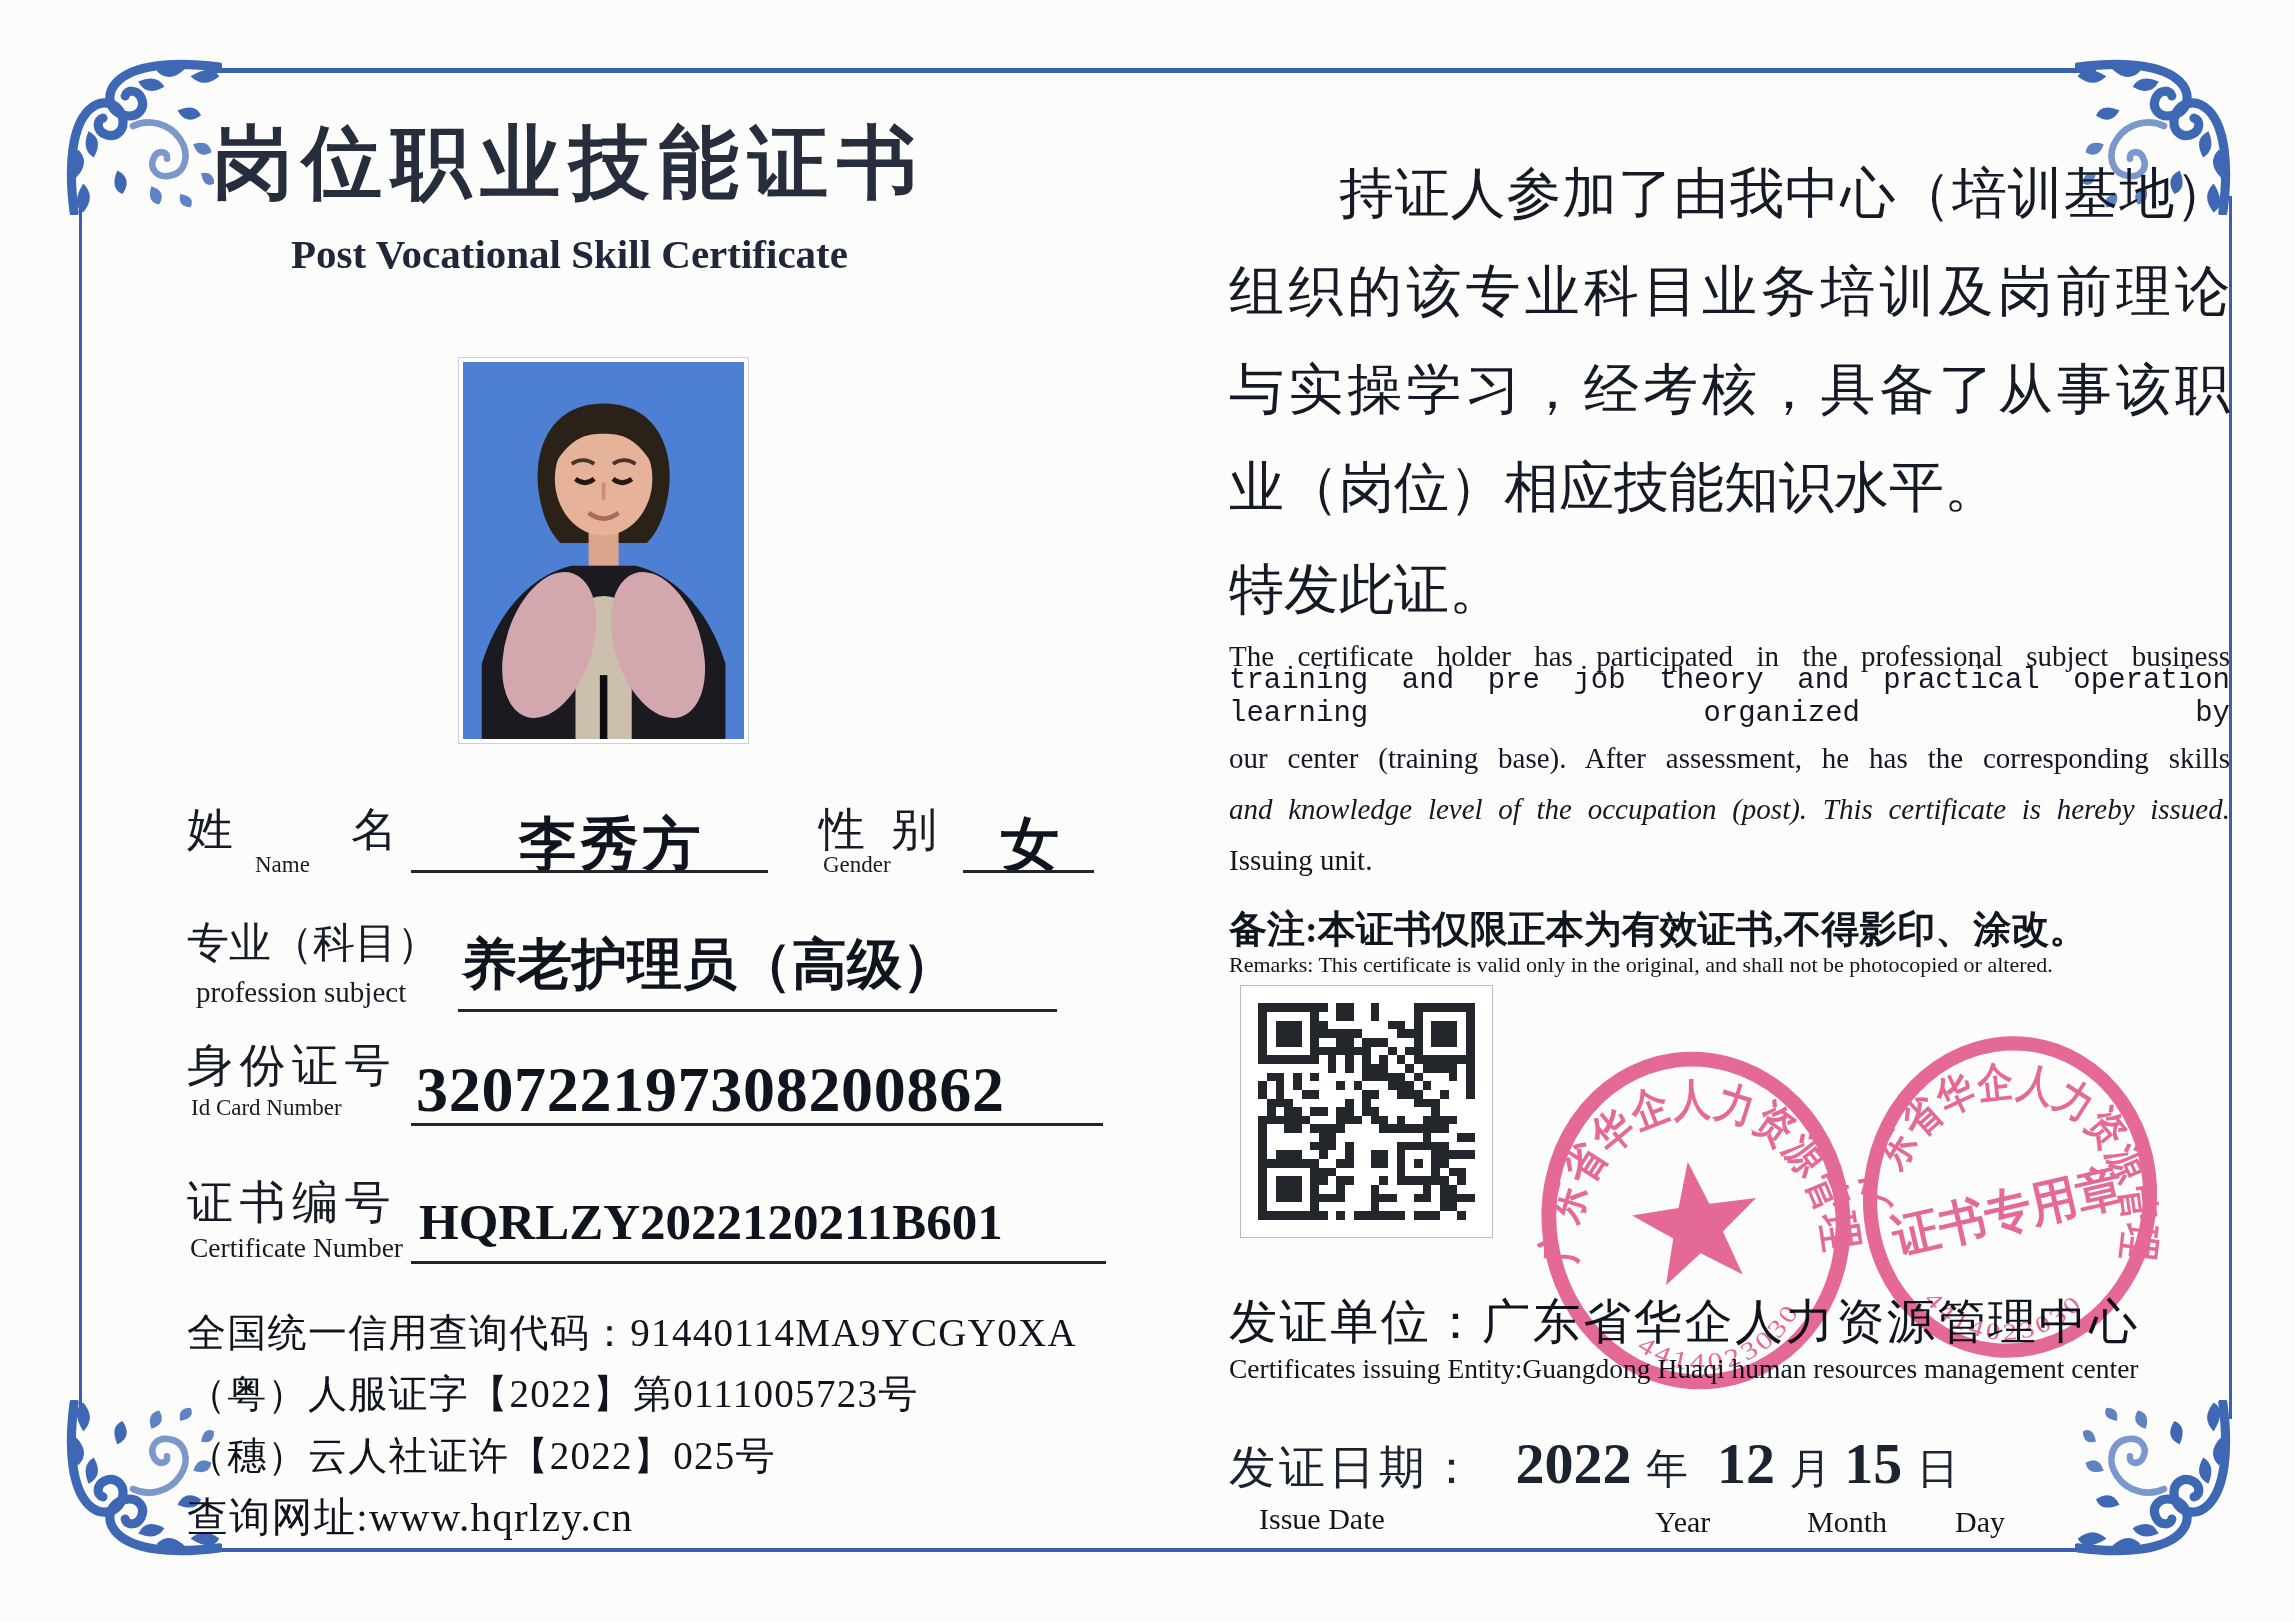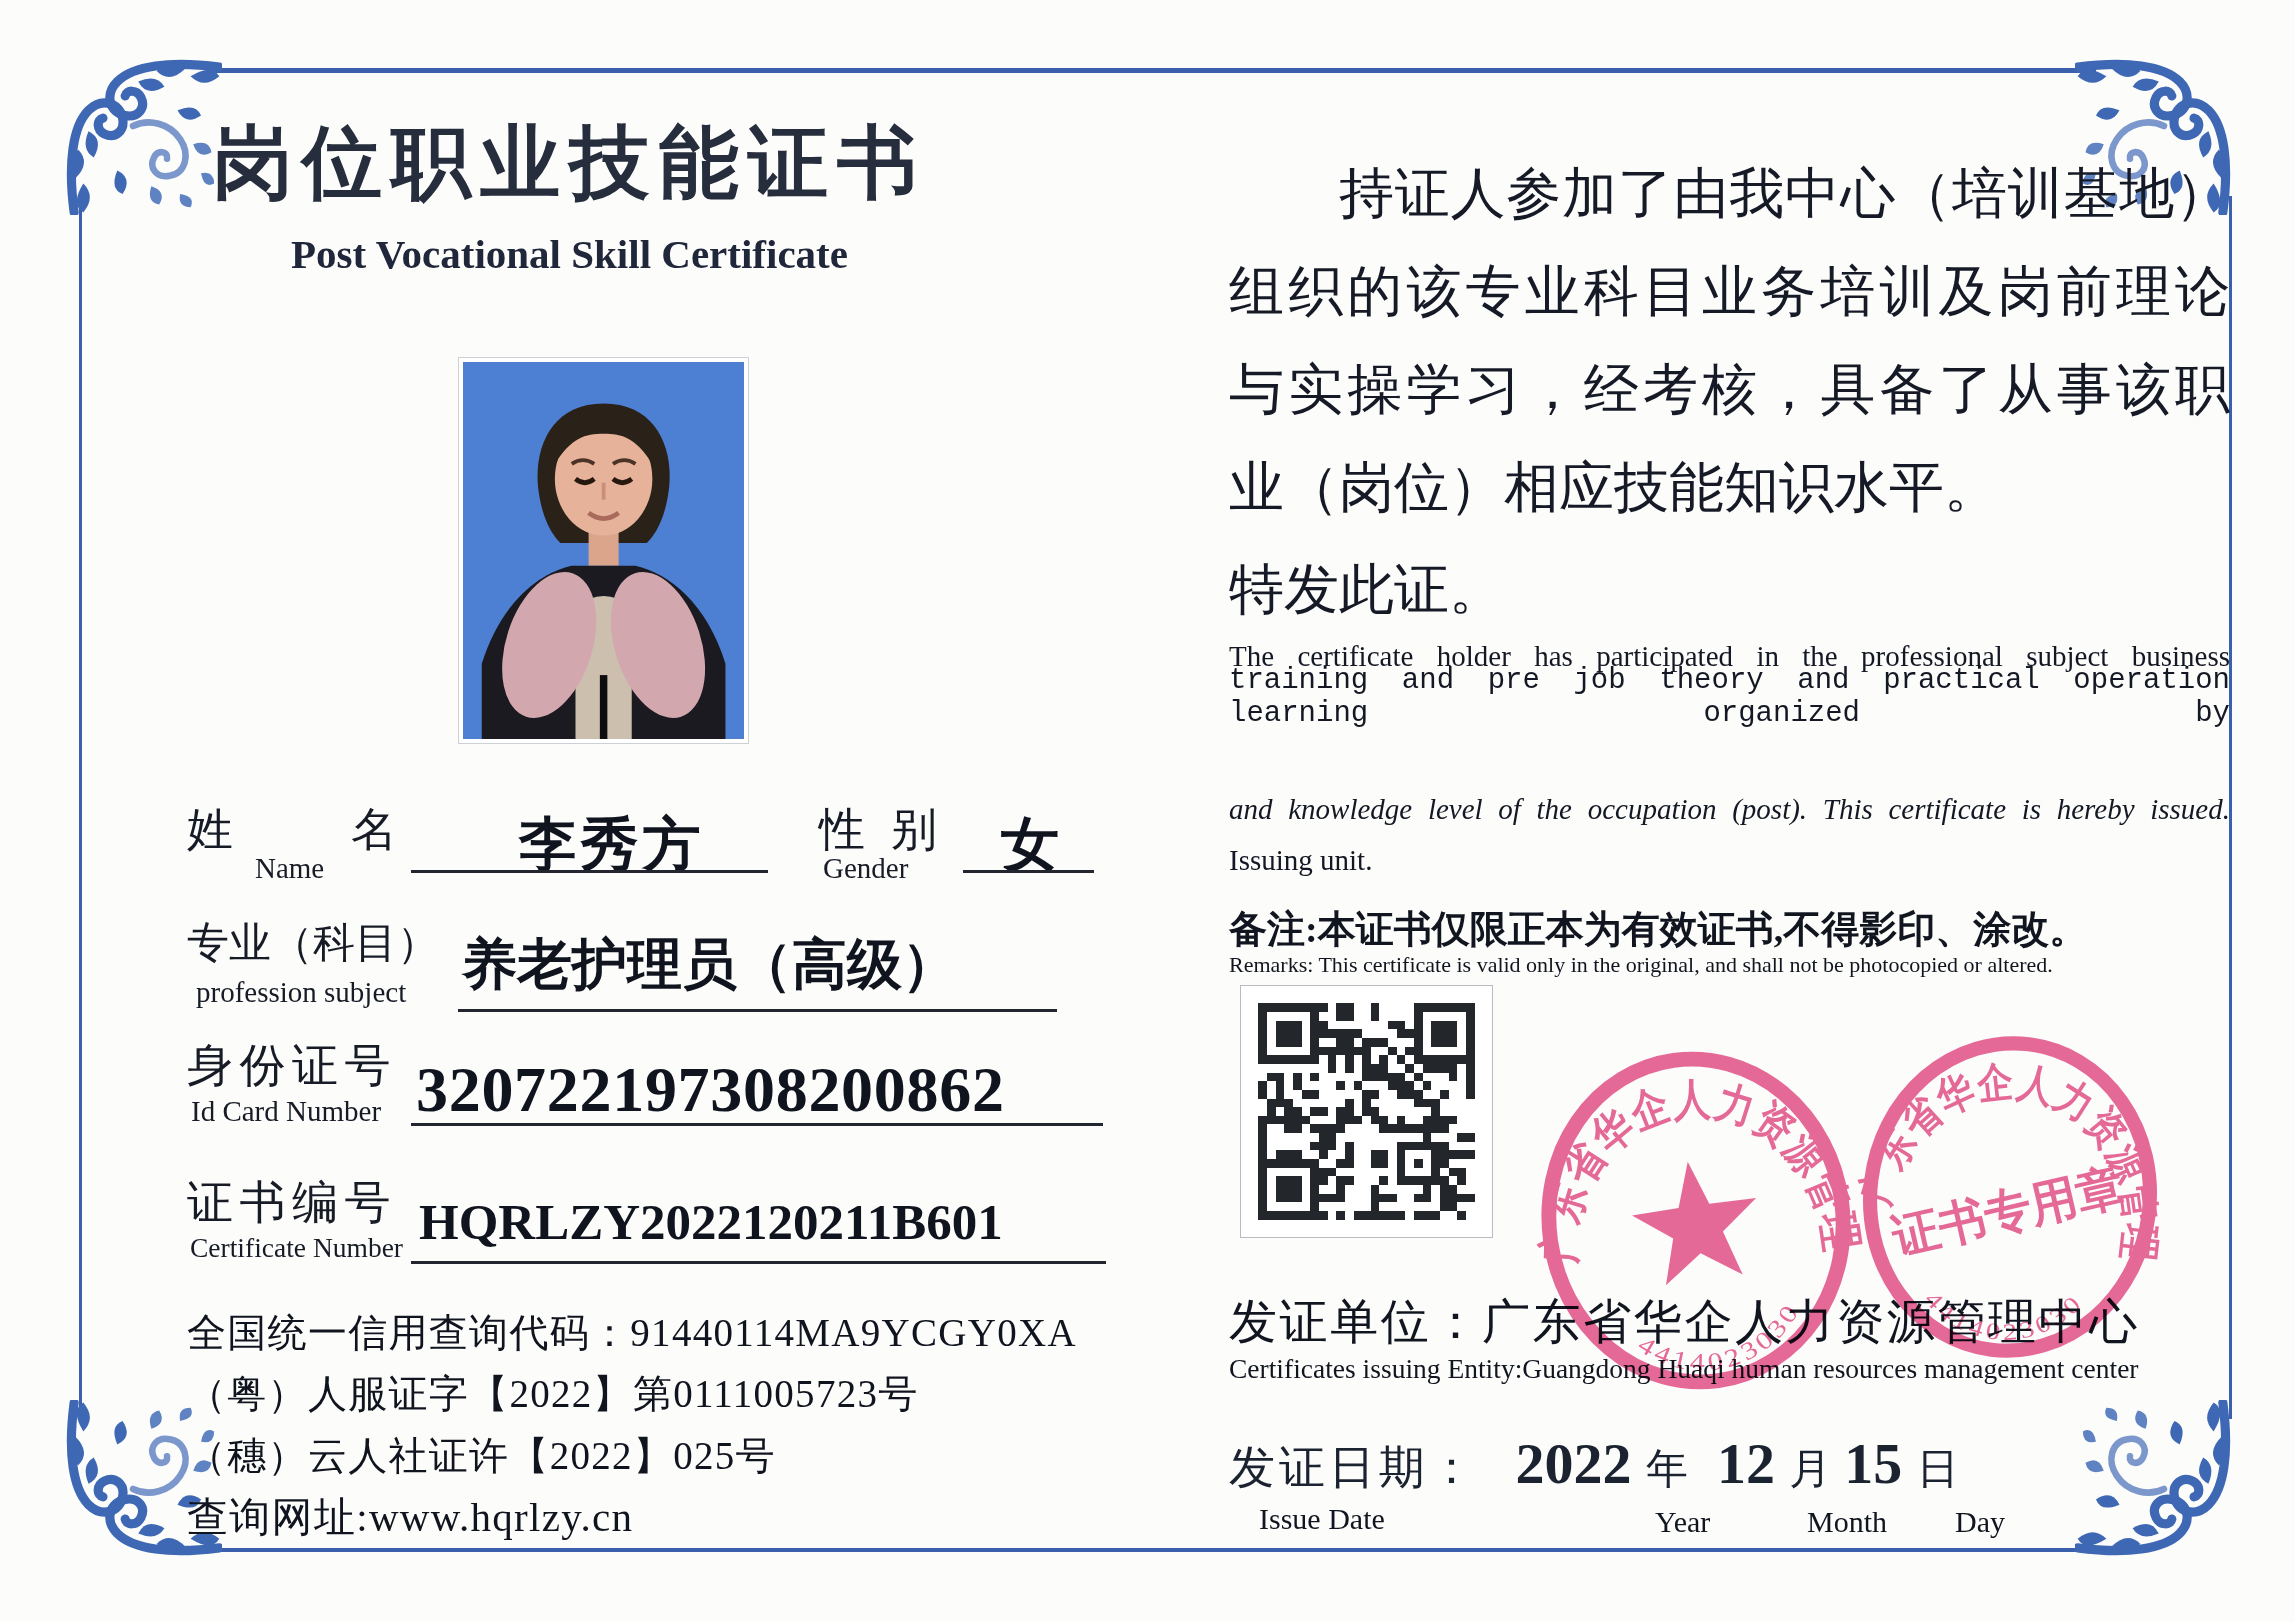--- a/index.html
+++ b/index.html
@@ -20,21 +20,21 @@
   .orn-f{fill:var(--ornament-blue);}
   .orn-f2{fill:#5f82c2;}
   
   .title-zh{left:79px;top:110px;width:981px;text-align:center;font-size:80px;font-weight:700;letter-spacing:9.2px;color:#262d3c;}
   .title-en{left:79px;top:230px;width:981px;text-align:center;font-size:41px;font-weight:600;color:#20273a;}
   
   .photo{left:458px;top:357px;width:291px;height:387px;background:#fff;padding:3.9px;border:0.7px solid #ccd1d8;}
   .photo svg{width:100%;height:100%;display:block;}
   
   .lzh{font-size:46px;color:#161b26;white-space:nowrap;}
-  .len{font-size:29px;color:#161b26;white-space:nowrap;}
+  .len{font-size:23px;color:#161b26;white-space:nowrap;}
   .val{font-weight:700;color:#10141e;white-space:nowrap;}
   .uline{position:absolute;height:2.6px;background:var(--underline);}
   .footer-line{font-size:39px;color:#10141e;white-space:nowrap;letter-spacing:1.3px;}
   
   .zh-line{left:1229px;width:1001px;font-size:55px;color:#151a26;white-space:nowrap;}
   .zh-just{text-align:justify;text-align-last:justify;white-space:normal;}
   .en-line{left:1229px;width:1001px;font-size:29px;color:#141824;text-align:justify;text-align-last:justify;white-space:normal;}
   .en-last{text-align-last:left;}
   .remark-zh{left:1229px;width:1007px;font-size:38px;font-weight:600;color:#11151f;white-space:nowrap;}
   .remark-en{left:1229px;width:1007px;font-size:22px;color:#11151f;white-space:nowrap;}
@@ -188,20 +188,21 @@
   <div class="abs footer-line" style="left:187px;top:1490px;font-size:41px;">查询网址:www.hqrlzy.cn</div>
 
   <div class="abs zh-line zh-just" style="top:157px;text-indent:110px;">持证人参加了由我中心（培训基地）</div>
   <div class="abs zh-line zh-just" style="top:255px;">组织的该专业科目业务培训及岗前理论</div>
   <div class="abs zh-line zh-just" style="top:353px;">与实操学习，经考核，具备了从事该职</div>
   <div class="abs zh-line" style="top:451px;">业（岗位）相应技能知识水平。</div>
   <div class="abs zh-line" style="top:553px;">特发此证。</div>
 
   <div class="abs en-line" style="top:640px;">The certificate holder has participated in the professional subject business</div>
   <div class="abs en-line" style="top:664px;font-family:Liberation Mono, monospace;">training and pre job theory and practical operation learning organized by</div>
+  <div class="abs en-line" style="top:742px;">our center (training base). After assessment, he has the corresponding skills</div>
   <div class="abs en-line" style="top:793px;font-style:italic;">and knowledge level of the occupation (post). This certificate is hereby issued.</div>
   <div class="abs en-line en-last" style="top:844px;text-align:left;">Issuing unit.</div>
 
   <div class="abs remark-zh" style="top:904px;">备注:本证书仅限正本为有效证书,不得影印、涂改。</div>
   <div class="abs remark-en" style="top:952px;">Remarks: This certificate is valid only in the original, and shall not be photocopied or altered.</div>
 
   <div class="abs qr">
     <svg id="qr-svg" viewBox="0 0 29 29">
         <rect x="-2" y="-2" width="33" height="33" fill="#fff"></rect>
         <rect x="2" y="2" width="1" height="1" fill="#23262b"></rect>

